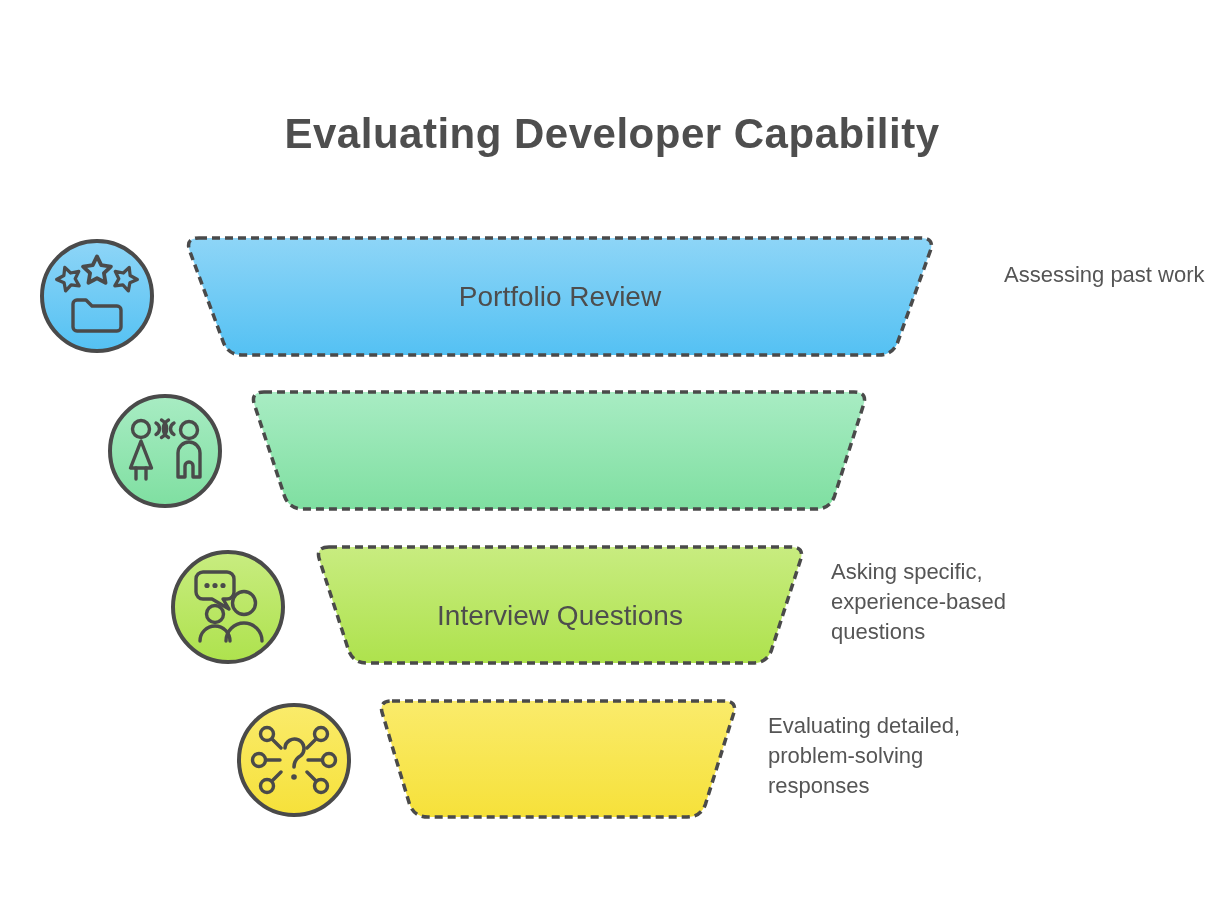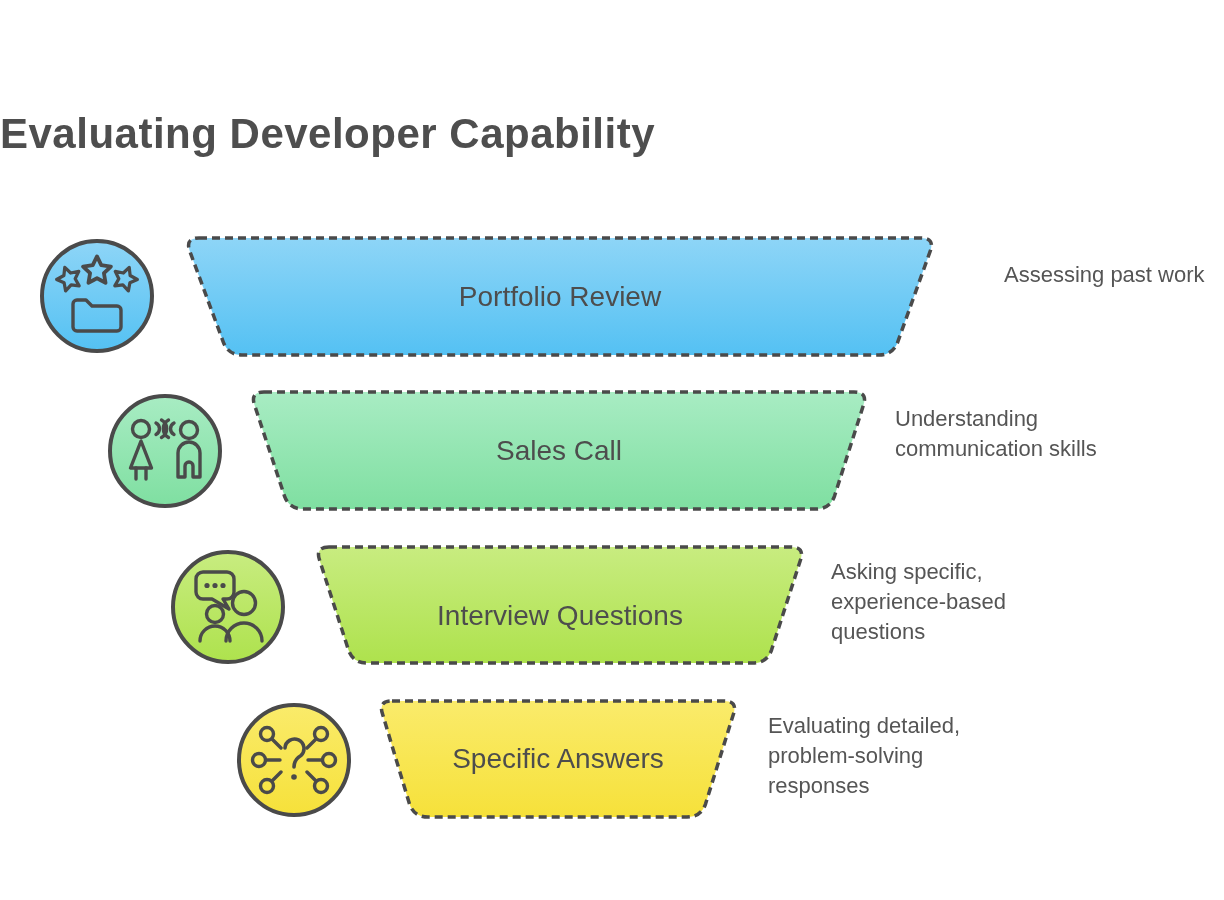--- a/index.html
+++ b/index.html
@@ -7,21 +7,21 @@
     position: relative;
     width: 1224px;
     height: 900px;
     background: #ffffff;
     overflow: hidden;
     font-family: "Liberation Sans", sans-serif;
   }
   .title {
     position: absolute;
     top: 110px; left: 0; width: 1224px;
-    text-align: left;
+    text-align: center;
     font-size: 42px;
     font-weight: 700;
     color: #4e4e4e;
     letter-spacing: 0.5px;
   }
   .diagram-svg { position: absolute; top: 0; left: 0; }
   .trap {
     stroke: #4a4a4a;
     stroke-width: 3.5;
     stroke-dasharray: 8 5;
@@ -131,22 +131,19 @@
         <circle cx="35" cy="0" r="6.5"></circle>
         <circle cx="27" cy="26" r="6.5"></circle>
         <path d="M-22,-21 L-13,-12 M-28,0 L-14,0 M-22,21 L-13,12 M22,-21 L13,-12 M28,0 L14,0 M22,21 L13,12"></path>
         <path stroke-width="3.6" d="M-9,-12 A9.5,9.5 0 1 1 7,-4.5 Q0,-0.5 0,7"></path>
       </g>
       <circle class="glyph-fill" cx="0" cy="17" r="2.8"></circle>
     </g>
   </svg>
 
   <div class="stage-label" style="left:185px; top:238px; width:750px; height:117px;">Portfolio Review</div>
-  <div class="stage-label" style="left:250px; top:392px; width:618px; height:117px;">Sales Call</div>
   <div class="stage-label" style="left:315px; top:547px; width:490px; height:137px;">Interview Questions</div>
-  <div class="stage-label" style="left:378px; top:701px; width:360px; height:116px;">Specific Answers</div>
 
   <div class="note" style="left:1004px; top:252px; width:250px;margin-top:8px;">Assessing past work</div>
-  <div class="note" style="left:895px; top:404px; width:250px;">Understanding communication skills</div>
   <div class="note" style="left:831px; top:557px; width:190px;">Asking specific, experience-based questions</div>
   <div class="note" style="left:768px; top:711px; width:215px;">Evaluating detailed, problem-solving responses</div>
 
 </div>
 
 </body></html>

